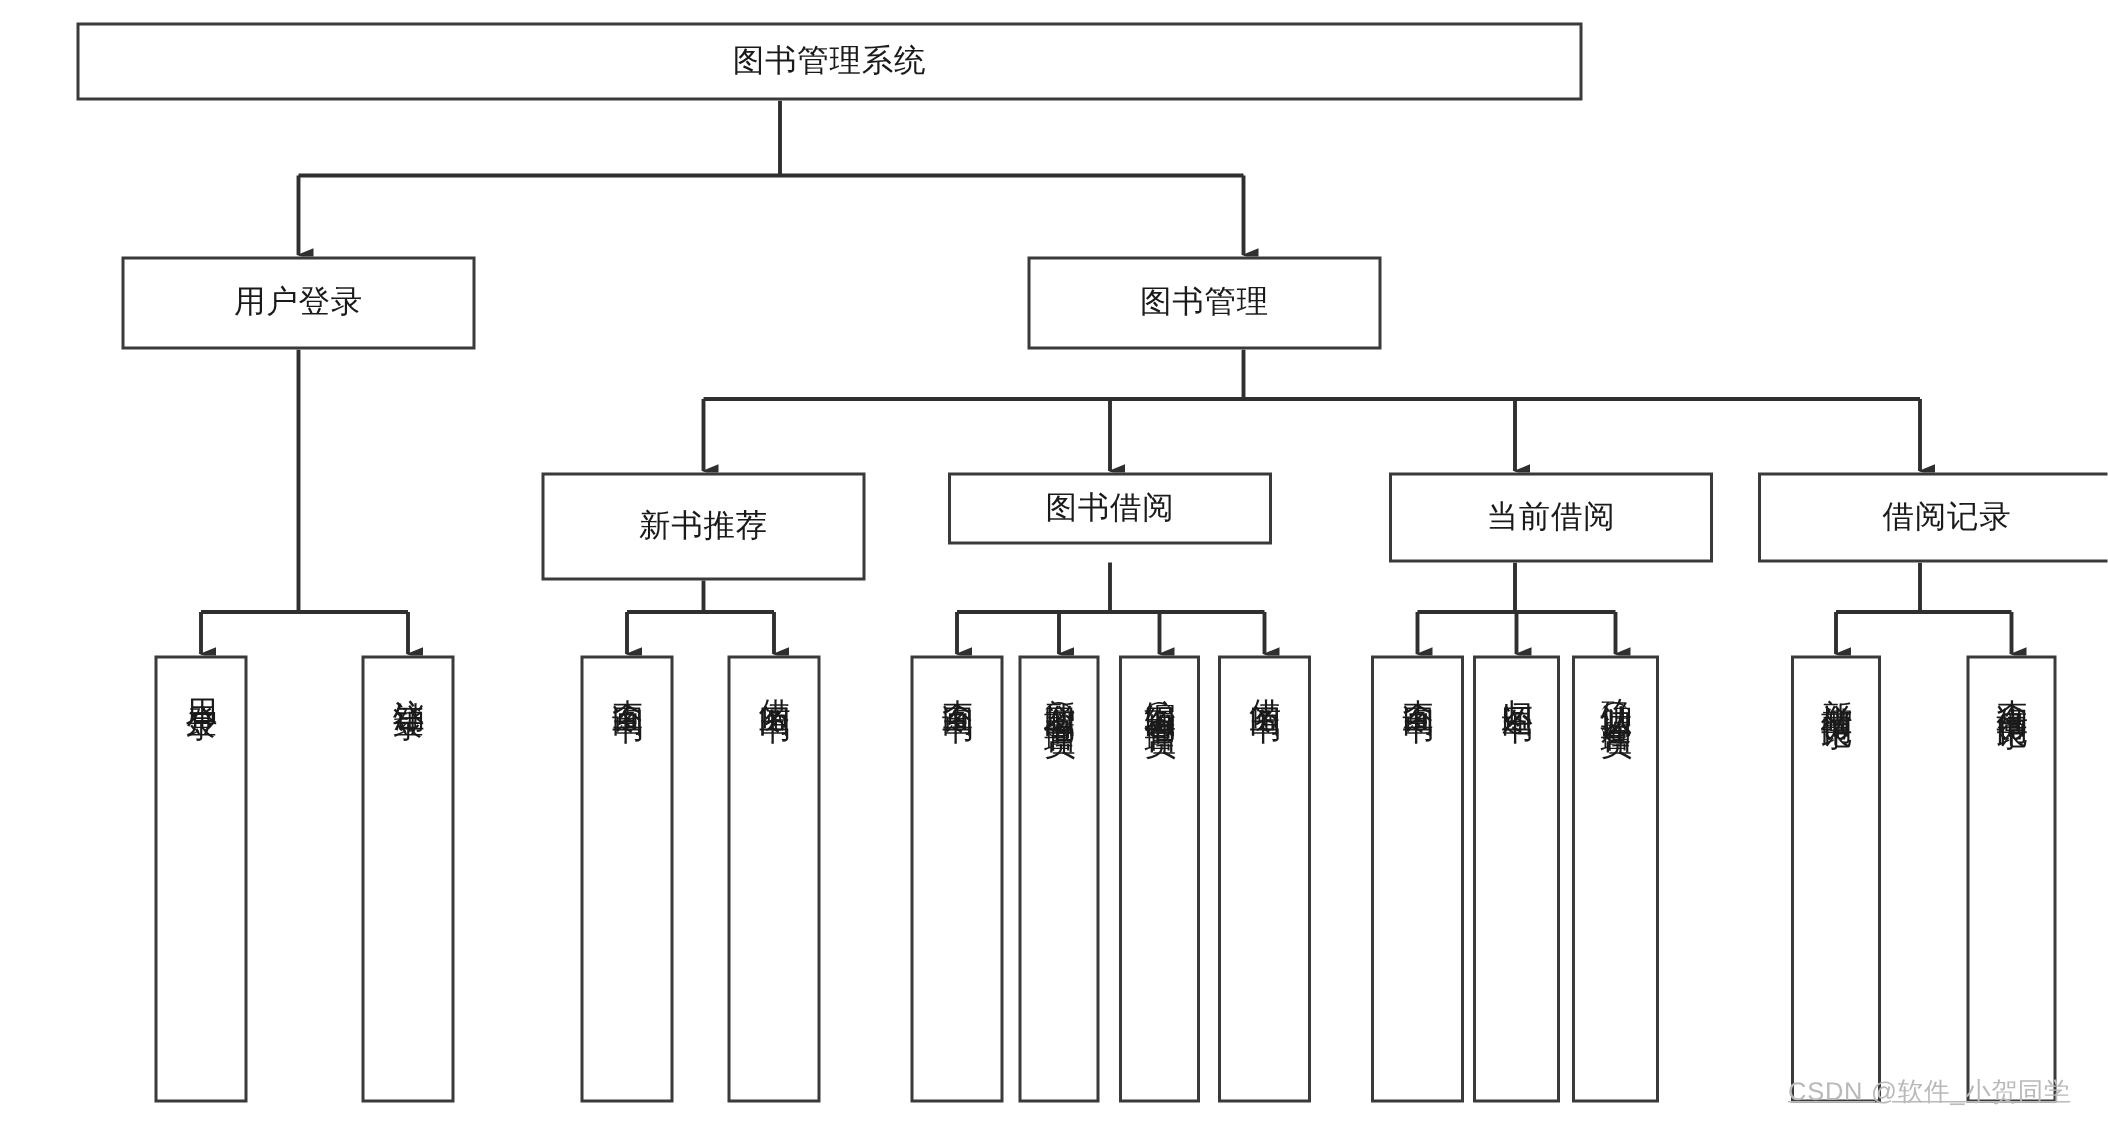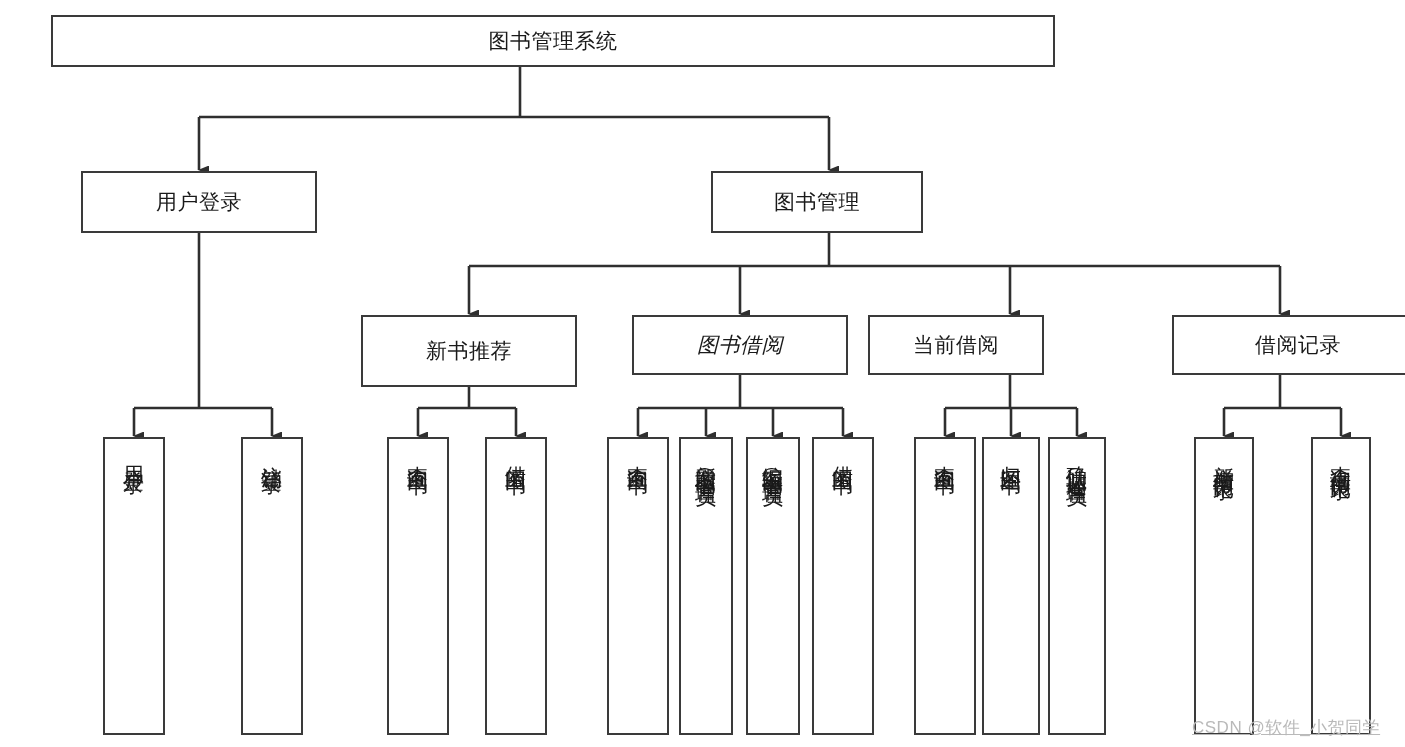--- a/index.html
+++ b/index.html
@@ -120,31 +120,31 @@
       </g>
   </svg>
 
   <div class="node root horiz" id="node-root" style="left: 18px; top: 15px; width: 1004px; height: 52px; margin-left: 33px;">
     <span class="node-label">图书管理系统</span>
   </div>
 
   <div class="node horiz" id="node-user-login" style="left: 81px; top: 171px; width: 236px; height: 62px;">
     <span class="node-label">用户登录</span>
   </div>
-  <div class="node horiz" id="node-book-management" style="left: 711px; top: 171px; width: 212px; height: 62px;">
+  <div class="node horiz" id="node-book-management" style="left: 685px; top: 171px; width: 236px; height: 62px;">
     <span class="node-label">图书管理</span>
   </div>
 
   <div class="node horiz" id="node-new-book-recommend" style="left: 361px; top: 315px; width: 216px; height: 72px;">
     <span class="node-label">新书推荐</span>
   </div>
-  <div class="node horiz" id="node-book-borrow" style="left: 632px; top: 315px; width: 216px; height: 60px; font-style: italic;">
+  <div class="node horiz" id="node-book-borrow" style="left: 632px; top: 315px; width: 216px; height: 48px;">
     <span class="node-label">图书借阅</span>
   </div>
-  <div class="node horiz" id="node-current-borrow" style="left: 868px; top: 315px; width: 176px; height: 60px;">
+  <div class="node horiz" id="node-current-borrow" style="left: 926px; top: 315px; width: 216px; height: 60px;">
     <span class="node-label">当前借阅</span>
   </div>
   <div class="node horiz" id="node-borrow-records" style="left: 1172px; top: 315px; width: 252px; height: 60px;">
     <span class="node-label">借阅记录</span>
   </div>
 
   <div class="node vert" id="node-leaf-user-login" style="left: 103px; top: 437px; width: 62px; height: 298px;">
     <span class="node-label">用户登录</span>
   </div>
   <div class="node vert" id="node-leaf-logout" style="left: 241px; top: 437px; width: 62px; height: 298px;">

